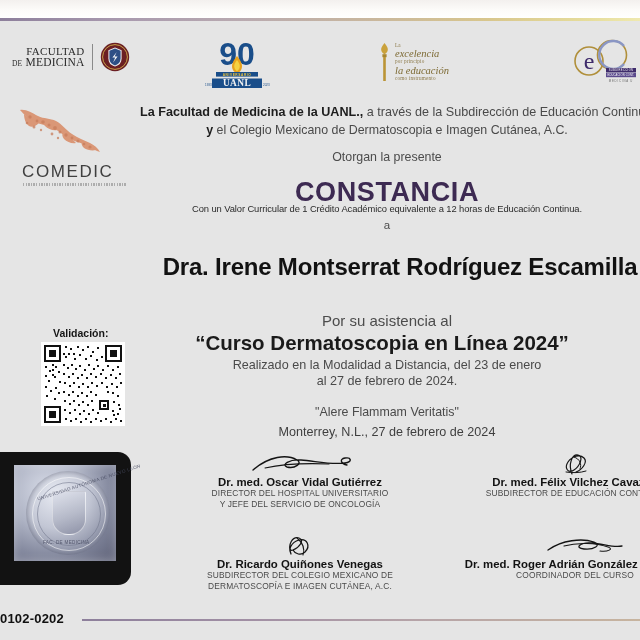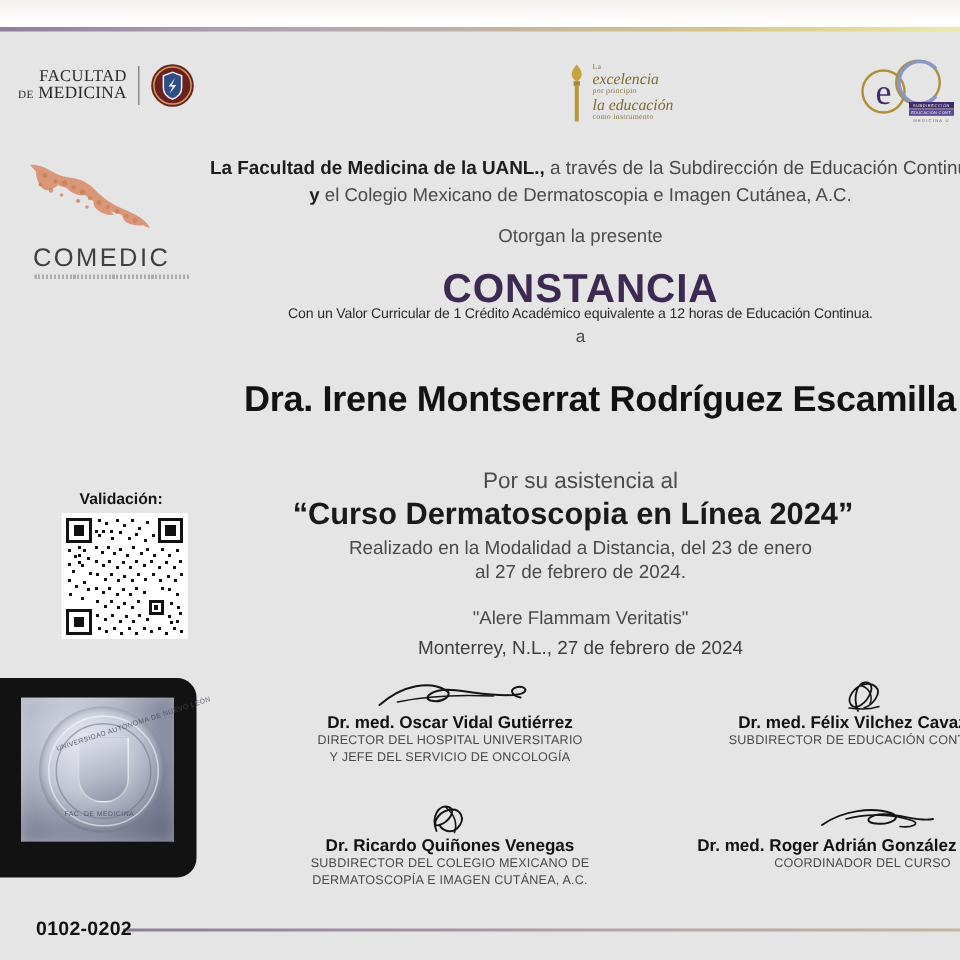--- a/index.html
+++ b/index.html
@@ -26,21 +26,20 @@
   }
   
   .bottom-rule{
     position:absolute;left:82px;top:619px;width:558px;height:2px;
     background:linear-gradient(to right,#8d7f9b 0%,#a18fa4 30%,#b6a4a8 60%,#c7b49f 100%);
   }
   .folio{
     position:absolute;left:0px;top:611px;
     font-size:13px;font-weight:700;color:#111;letter-spacing:.2px;
     font-family:"Liberation Sans", sans-serif;
-    padding-left:24px;
   }
 
   
   .logo-row{position:absolute;left:0;top:30px;width:640px;height:62px;}
 
   .logo-fm{position:absolute;left:12px;top:12px;display:flex;align-items:center;gap:7px;}
   .fm-text{
     font-family:"Liberation Serif", serif;
     line-height:1.0;text-align:right;color:#2a2a2a;
   }
@@ -192,20 +191,35 @@
         <svg width="30" height="30" viewBox="0 0 30 30">
           <circle cx="15" cy="15" r="14.2" fill="#6b1f23"></circle>
           <circle cx="15" cy="15" r="12.4" fill="none" stroke="#c8a24a" stroke-width="1"></circle>
           <path d="M15 5.6 L21.6 8.2 L21.6 16.4 Q21.6 22.4 15 24.6 Q8.4 22.4 8.4 16.4 L8.4 8.2 Z" fill="#f2f2f4"></path>
           <path d="M15 6.6 L20.6 8.8 L20.6 16.3 Q20.6 21.6 15 23.5 Q9.4 21.6 9.4 16.3 L9.4 8.8 Z" fill="#2e4f86"></path>
           <path d="M16.6 10.2 L12.4 15.6 L15.2 15.6 L13.1 20.4 L17.6 14.6 L14.6 14.6 Z" fill="#f5f5f7"></path>
         </svg>
       </div>
     </div>
 
+    <div class="logo-90">
+      <svg width="82" height="60" viewBox="0 0 82 60">
+        <text x="41" y="33" text-anchor="middle" font-family="'Liberation Sans',sans-serif" font-size="32" font-weight="700" fill="#1a4e8a">90</text>
+        <g transform="translate(41,33)">
+          <path d="M0 -9 C4 -4 6 0 4.5 4 C3.5 6.5 1.5 8 0 9 C-1.5 8 -3.5 6.5 -4.5 4 C-6 0 -4 -4 0 -9 Z" fill="#e8a21d"></path>
+          <path d="M0 -5 C2.4 -2 3.4 0.5 2.5 3 C1.9 4.6 0.9 5.6 0 6.2 C-0.9 5.6 -1.9 4.6 -2.5 3 C-3.4 0.5 -2.4 -2 0 -5 Z" fill="#f5d142"></path>
+        </g>
+        <rect x="20" y="40" width="42" height="4.6" fill="#1a4e8a"></rect>
+        <text x="41" y="44" text-anchor="middle" font-family="'Liberation Sans',sans-serif" font-size="3.2" font-weight="700" fill="#f2c63c" letter-spacing="0.6">ANIVERSARIO</text>
+        <rect x="16" y="46.5" width="50" height="9.5" fill="#1a4e8a"></rect>
+        <text x="41" y="54.2" text-anchor="middle" font-family="'Liberation Serif',serif" font-size="9.4" font-weight="700" fill="#f2f2f2" letter-spacing="0.4">UANL</text>
+        <text x="9" y="54" font-family="'Liberation Sans',sans-serif" font-size="3" fill="#1a4e8a">1933</text>
+        <text x="67" y="54" font-family="'Liberation Sans',sans-serif" font-size="3" fill="#1a4e8a">2023</text>
+      </svg>
+    </div>
 
     <div class="logo-exc">
       <div class="exc-torch">
         <svg width="13" height="40" viewBox="0 0 13 40">
           <path d="M6.5 1 C9 4 10.5 6.5 9.6 9 C9 10.6 7.6 11.6 6.5 12.4 C5.4 11.6 4 10.6 3.4 9 C2.5 6.5 4 4 6.5 1 Z" fill="#caa23c"></path>
           <rect x="4.4" y="12.2" width="4.2" height="3" fill="#a8862f"></rect>
           <rect x="5.2" y="15" width="2.6" height="24" fill="#bb9436"></rect>
         </svg>
       </div>
       <div class="exc-text">

